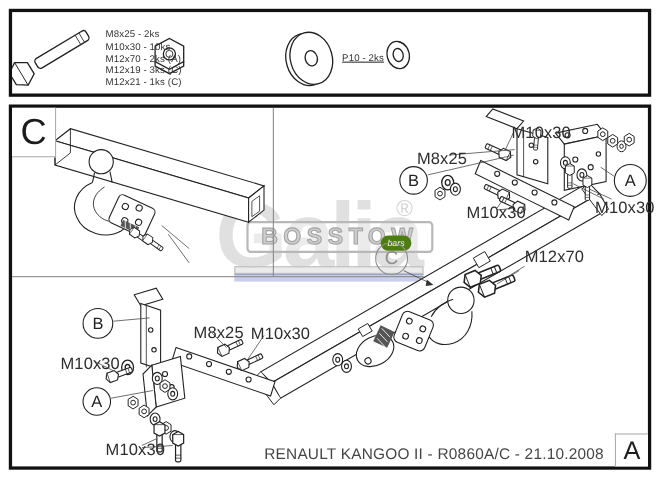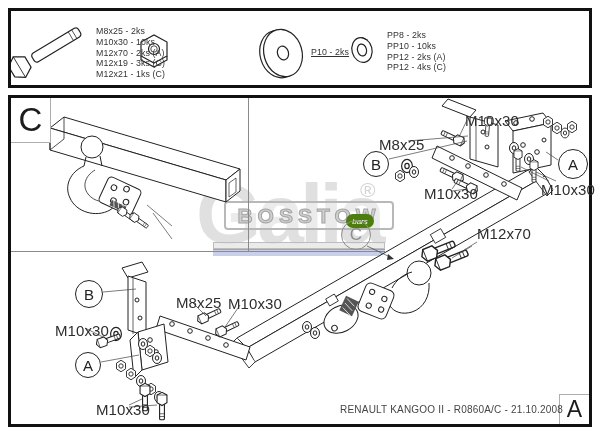--- a/index.html
+++ b/index.html
@@ -8,21 +8,21 @@
   .parts-box{left:8px;top:8px;width:584px;height:80px;}
   .main-box{left:8px;top:95px;width:584px;height:332px;}
   .plist{position:absolute;font-size:8.8px;line-height:10.8px;color:#333;letter-spacing:.1px;white-space:nowrap;}
   .dlabel{position:absolute;font-size:15px;color:#2e2e2e;white-space:nowrap;letter-spacing:.1px;}
   .corner{position:absolute;background:#fff;display:flex;align-items:center;justify-content:center;color:#1c1c1c;box-sizing:border-box;}
   .corner-c{left:0;top:0;width:40px;height:45px;border-right:1.5px solid #aeaeae;border-bottom:1.5px solid #aeaeae;font-size:33px;font-weight:400;}
   .corner-a{right:0;bottom:0;width:30px;height:30px;border-left:1.5px solid #aeaeae;border-top:1.5px solid #aeaeae;font-size:23px;}
   .callout{position:absolute;border:1.3px solid #222;border-radius:50%;display:flex;align-items:center;justify-content:center;font-size:15px;color:#222;box-sizing:border-box;background:transparent;}
   .callout.gray{border-color:#8f8f8f;color:#8f8f8f;font-size:17px;}
   .divline{position:absolute;background:#8a8a8a;}
-  .footer{position:absolute;right:26px;top:306px;font-size:10px;color:#454545;letter-spacing:.2px;white-space:nowrap;text-align:center;}
+  .footer{position:absolute;right:40px;top:306px;font-size:14px;color:#454545;letter-spacing:.2px;white-space:nowrap;text-align:center;}
   .wm-galia{position:absolute;left:185px;top:74px;font-size:84px;font-weight:bold;letter-spacing:-4px;color:#c3c3c3;opacity:.5;line-height:84px;}
   .wm-reg{position:absolute;left:349px;top:80px;font-size:21px;color:#bdbdbd;opacity:.65;}
   .wm-band{position:absolute;left:213px;top:103px;width:170px;height:29px;border:2px solid #b8b8b8;border-radius:4px;background:rgba(255,255,255,.35);display:flex;align-items:center;justify-content:center;box-sizing:border-box;}
   .wm-band span{font-size:21px;font-weight:bold;letter-spacing:5px;color:#cfcfcf;-webkit-text-stroke:1px #a3a3a3;}
   .wm-bars{position:absolute;left:335px;top:116px;width:28px;height:14px;background:#4d7c0f;border-radius:7px;color:#fff;font-size:8px;display:flex;align-items:center;justify-content:center;font-style:italic;}
   .wm-line1{position:absolute;left:202px;top:144px;width:172px;height:7px;background:rgba(225,225,225,.65);border:1px solid #bdbdbd;box-sizing:border-box;}
   .wm-line2{position:absolute;left:202px;top:151px;width:172px;height:7px;background:#c9cfe9;border-top:1px solid #98a3cb;box-sizing:border-box;}
   svg{position:absolute;left:0;top:0;}
 </style>
 </head>
@@ -77,26 +77,20 @@
     </svg>
     <div class="plist" style="left:85px;top:15px;">
       <div>M8x25 - 2ks</div>
       <div>M10x30 - 10ks</div>
       <div>M12x70 - 2ks (A)</div>
       <div>M12x19 - 3ks (C)</div>
       <div>M12x21 - 1ks (C)</div>
     </div>
     <div class="plist" style="left:300px;top:36px;text-decoration:underline;">
       <div>P10 - 2ks</div>
-    </div>
-    <div class="plist" style="left:376px;top:19px;">
-      <div>PP8 - 2ks</div>
-      <div>PP10 - 10ks</div>
-      <div>PP12 - 2ks (A)</div>
-      <div>PP12 - 4ks (C)</div>
     </div>
   </div>
 
   <div class="box main-box">
 
     <div class="wm-galia">Galia</div>
     <div class="wm-reg">®</div>
     <div class="wm-band">
         <span>BOSSTOW</span>
       </div>

